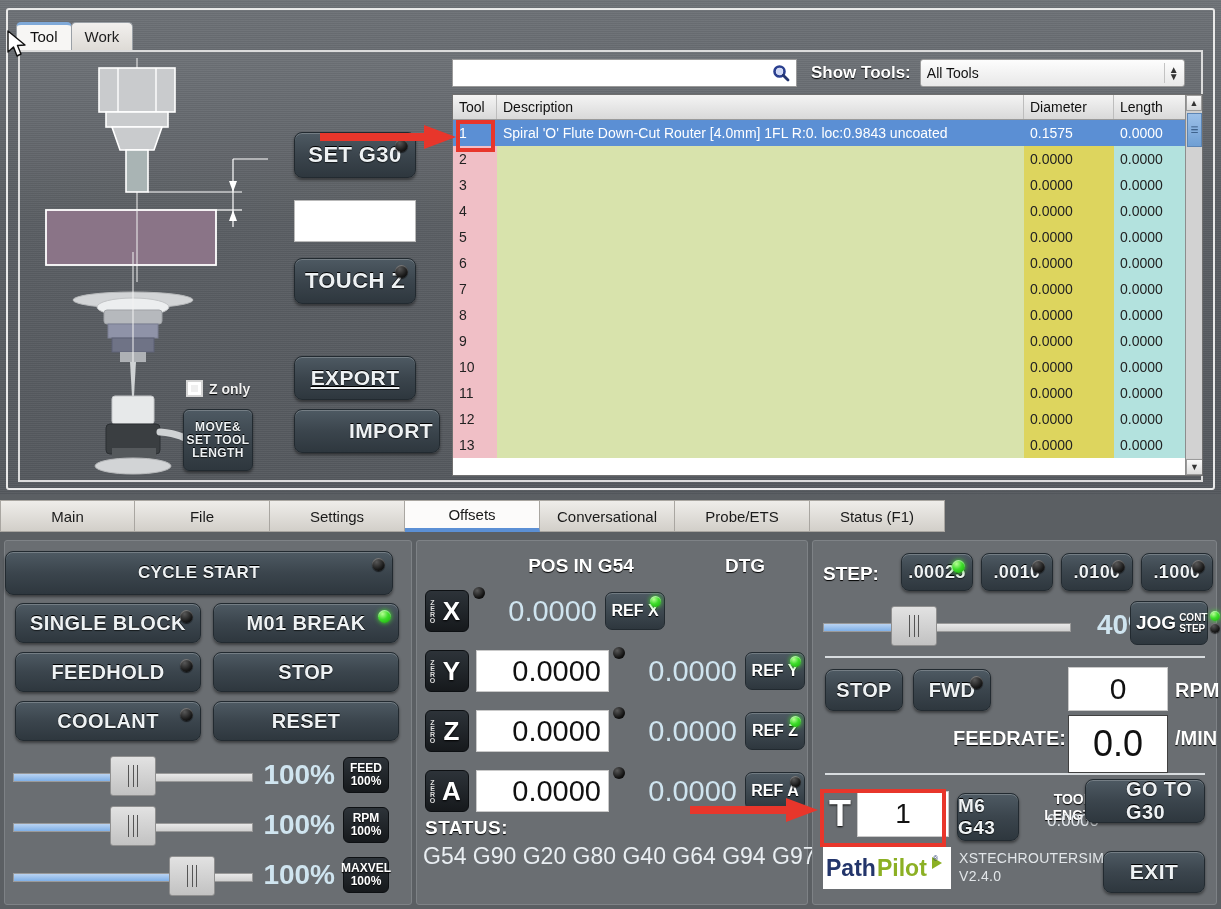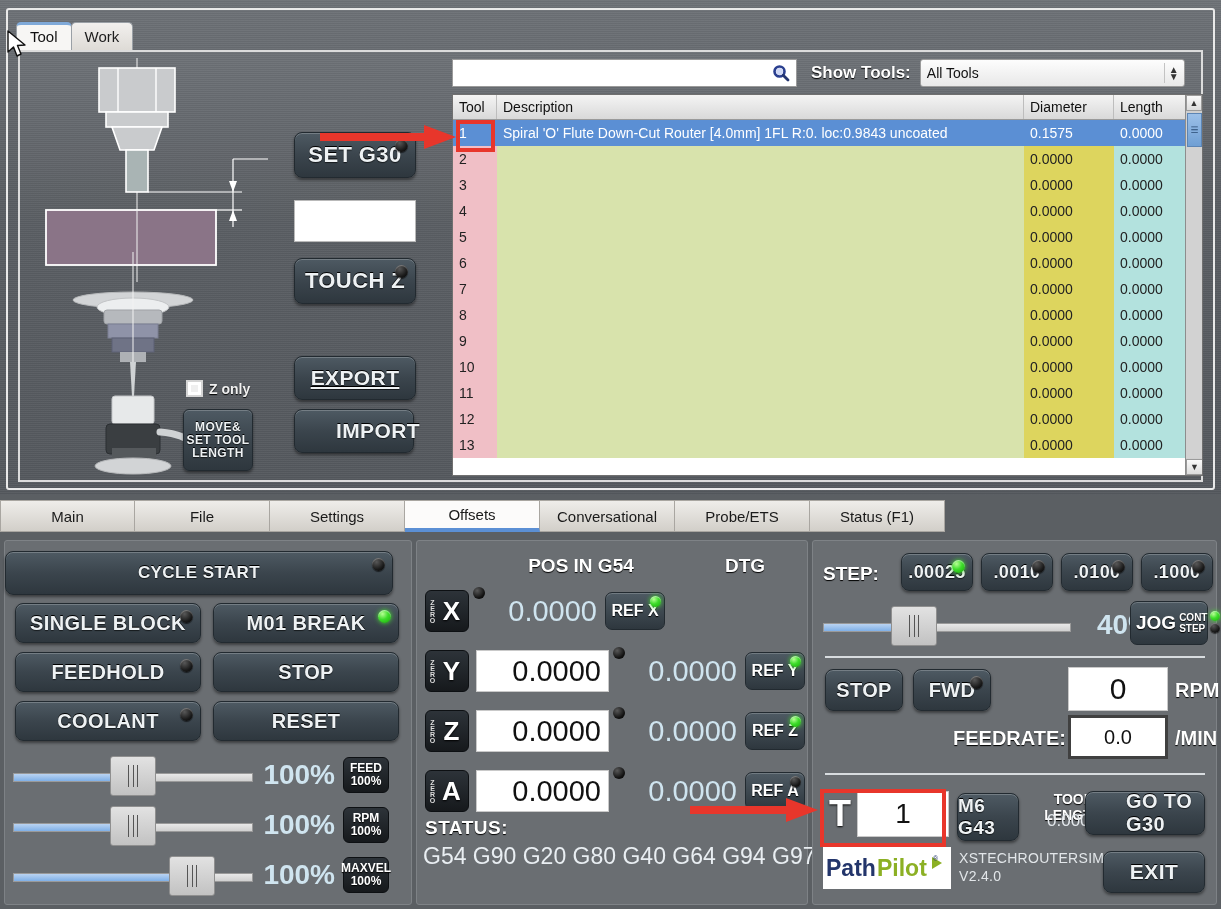--- a/index.html
+++ b/index.html
@@ -58,21 +58,21 @@
     background: radial-gradient(circle at 35% 30%, #585858 0%, #1a1a1a 60%, #000 100%);
     box-shadow: inset 0 1px 1px rgba(255,255,255,.35), 0 1px 1px rgba(0,0,0,.6);
   }
   .led.on { background: radial-gradient(circle at 35% 30%, #b6ff93 0%, #3ddc2a 45%, #17a608 100%); box-shadow: 0 0 5px #45e52e, inset 0 1px 1px rgba(255,255,255,.5); }
   .led.tr { top:6px; right:7px; }
 
   #setg30 { position:absolute; left:274px; top:80px; width:122px; height:46px; font-size:22px; }
   #tlbox  { position:absolute; left:274px; top:148px; width:122px; height:42px; background:#fff; border:1px solid #b9b9b9; }
   #touchz { position:absolute; left:274px; top:206px; width:122px; height:46px; font-size:22px; }
   #export { position:absolute; left:274px; top:304px; width:122px; height:44px; font-size:21px;text-decoration:underline; }
-  #import { position:absolute; left:274px; top:357px; width:120px; height:44px; font-size:21px;padding-left:48px; }
+  #import { position:absolute; left:274px; top:357px; width:146px; height:44px; font-size:21px;padding-left:48px; }
   #movebtn{ position:absolute; left:163px; top:357px; width:70px; height:62px; font-size:12px; line-height:13px; flex-direction:column; border-radius:6px; }
   #zonly { position:absolute; left:166px; top:328px; display:flex; align-items:center; gap:6px; cursor:pointer; }
   #zonly .box { width:17px; height:17px; background:#fff; border:2px solid #d5d5d5; position:relative; }
   #zonly .box::after { content:''; position:absolute; left:3px; top:3px; right:3px; bottom:3px; background:#efefef; }
   #zonly .lbl { color:#f0f0f0; font-size:14px; font-weight:bold; text-shadow:0 1px 1px #000; }
 
   
   #ttwrap { position:absolute; left:432px; top:0; width:751px; height:428px; }
   #searchrow { position:absolute; left:0; top:6px; width:751px; height:30px; display:flex; align-items:center; }
   #searchbox {
@@ -160,31 +160,31 @@
   #jogbtn .jg { color:#fff; font-size:19px; font-weight:bold; margin-left:5px; text-shadow:0 1px 1px #000; }
   #jogbtn .cs { margin-left:3px; font-size:10px; color:#fff; font-weight:bold; line-height:11px; text-shadow:0 1px 1px #000; }
   #jogbtn .leds { margin-left:3px; }
   #jogbtn .leds .led { position:static; display:block; width:10px; height:10px; margin-bottom:2px; }
   #divider { position:absolute; left:12px; top:115px; width:380px; height:2px; background:#d8dcdf; }
   #spstop { position:absolute; left:12px; top:128px; width:78px; height:42px; font-size:20px; }
   #spfwd  { position:absolute; left:100px; top:128px; width:78px; height:42px; font-size:20px; }
   #rpmbox { position:absolute; left:255px; top:126px; width:100px; height:44px; background:#fff; border:1px solid #c9c9c9; display:flex; align-items:center; justify-content:center; font-size:30px; color:#111; }
   #rpmlbl { position:absolute; left:362px; top:138px; color:#fff; font-size:20px; font-weight:bold; text-shadow:0 1px 1px #000; }
   #fdlbl  { position:absolute; left:140px; top:186px; color:#fff; font-size:20px; font-weight:bold; text-shadow:0 1px 1px #000; }
-  #fdbox  { position:absolute; left:255px; top:174px; width:100px; height:44px; background:#fff; border:3px solid #404040; display:flex; align-items:center; justify-content:center; font-size:20px; color:#111; }
+  #fdbox  { position:absolute; left:255px; top:174px; width:100px; height:58px; background:#fff; border:1px solid #404040; display:flex; align-items:center; justify-content:center; font-size:36px; color:#111; }
   #fdunit { position:absolute; left:362px; top:186px; color:#fff; font-size:20px; font-weight:bold; text-shadow:0 1px 1px #000; }
   #divider2 { position:absolute; left:12px; top:232px; width:380px; height:2px; background:#d8dcdf; }
 
   #tbox { position:absolute; left:12px; top:246px; width:124px; height:54px; display:flex; align-items:center; }
   #tbox .tt { color:#fff; font-size:36px; font-weight:bold; text-shadow:0 1px 2px #000; margin:0 6px 0 4px; }
   #tbox .tv { flex:1; height:46px; background:#fff; border:1px solid #c9c9c9; display:flex; align-items:center; justify-content:center; font-size:28px; color:#111; }
   #m6g43 { position:absolute; left:144px; top:252px; width:62px; height:48px; font-size:19px; }
   #tllbl { position:absolute; left:212px; top:250px; width:96px; text-align:center; color:#fff; font-size:14px; font-weight:bold; line-height:16px; text-shadow:0 1px 1px #000; }
   #tlval { position:absolute; left:212px; top:270px; width:96px; text-align:center; color:#e3e8ec; font-size:17px; }
-  #gotog30 { position:absolute; left:272px; top:250px; width:120px; height:44px; font-size:20px;padding-left:40px; }
+  #gotog30 { position:absolute; left:272px; top:238px; width:120px; height:44px; font-size:20px;padding-left:40px; }
   #exitbtn { position:absolute; left:290px; top:310px; width:102px; height:42px; font-size:21px; }
   #logo { position:absolute; left:10px; top:306px; width:128px; height:42px; background:#fff; display:flex; align-items:center; justify-content:center; }
   #vertxt { position:absolute; left:146px; top:308px; color:#e2e6e9; font-size:14px; line-height:18px; letter-spacing:.3px; }
 
   
   .redbox { position:absolute; border:4px solid #e8362b; pointer-events:none; z-index:50; }
   .arrow { position:absolute; pointer-events:none; z-index:50; }
   #cursor { position:absolute; left:6px; top:30px; z-index:60; pointer-events:none; }
 </style>
 </head>

